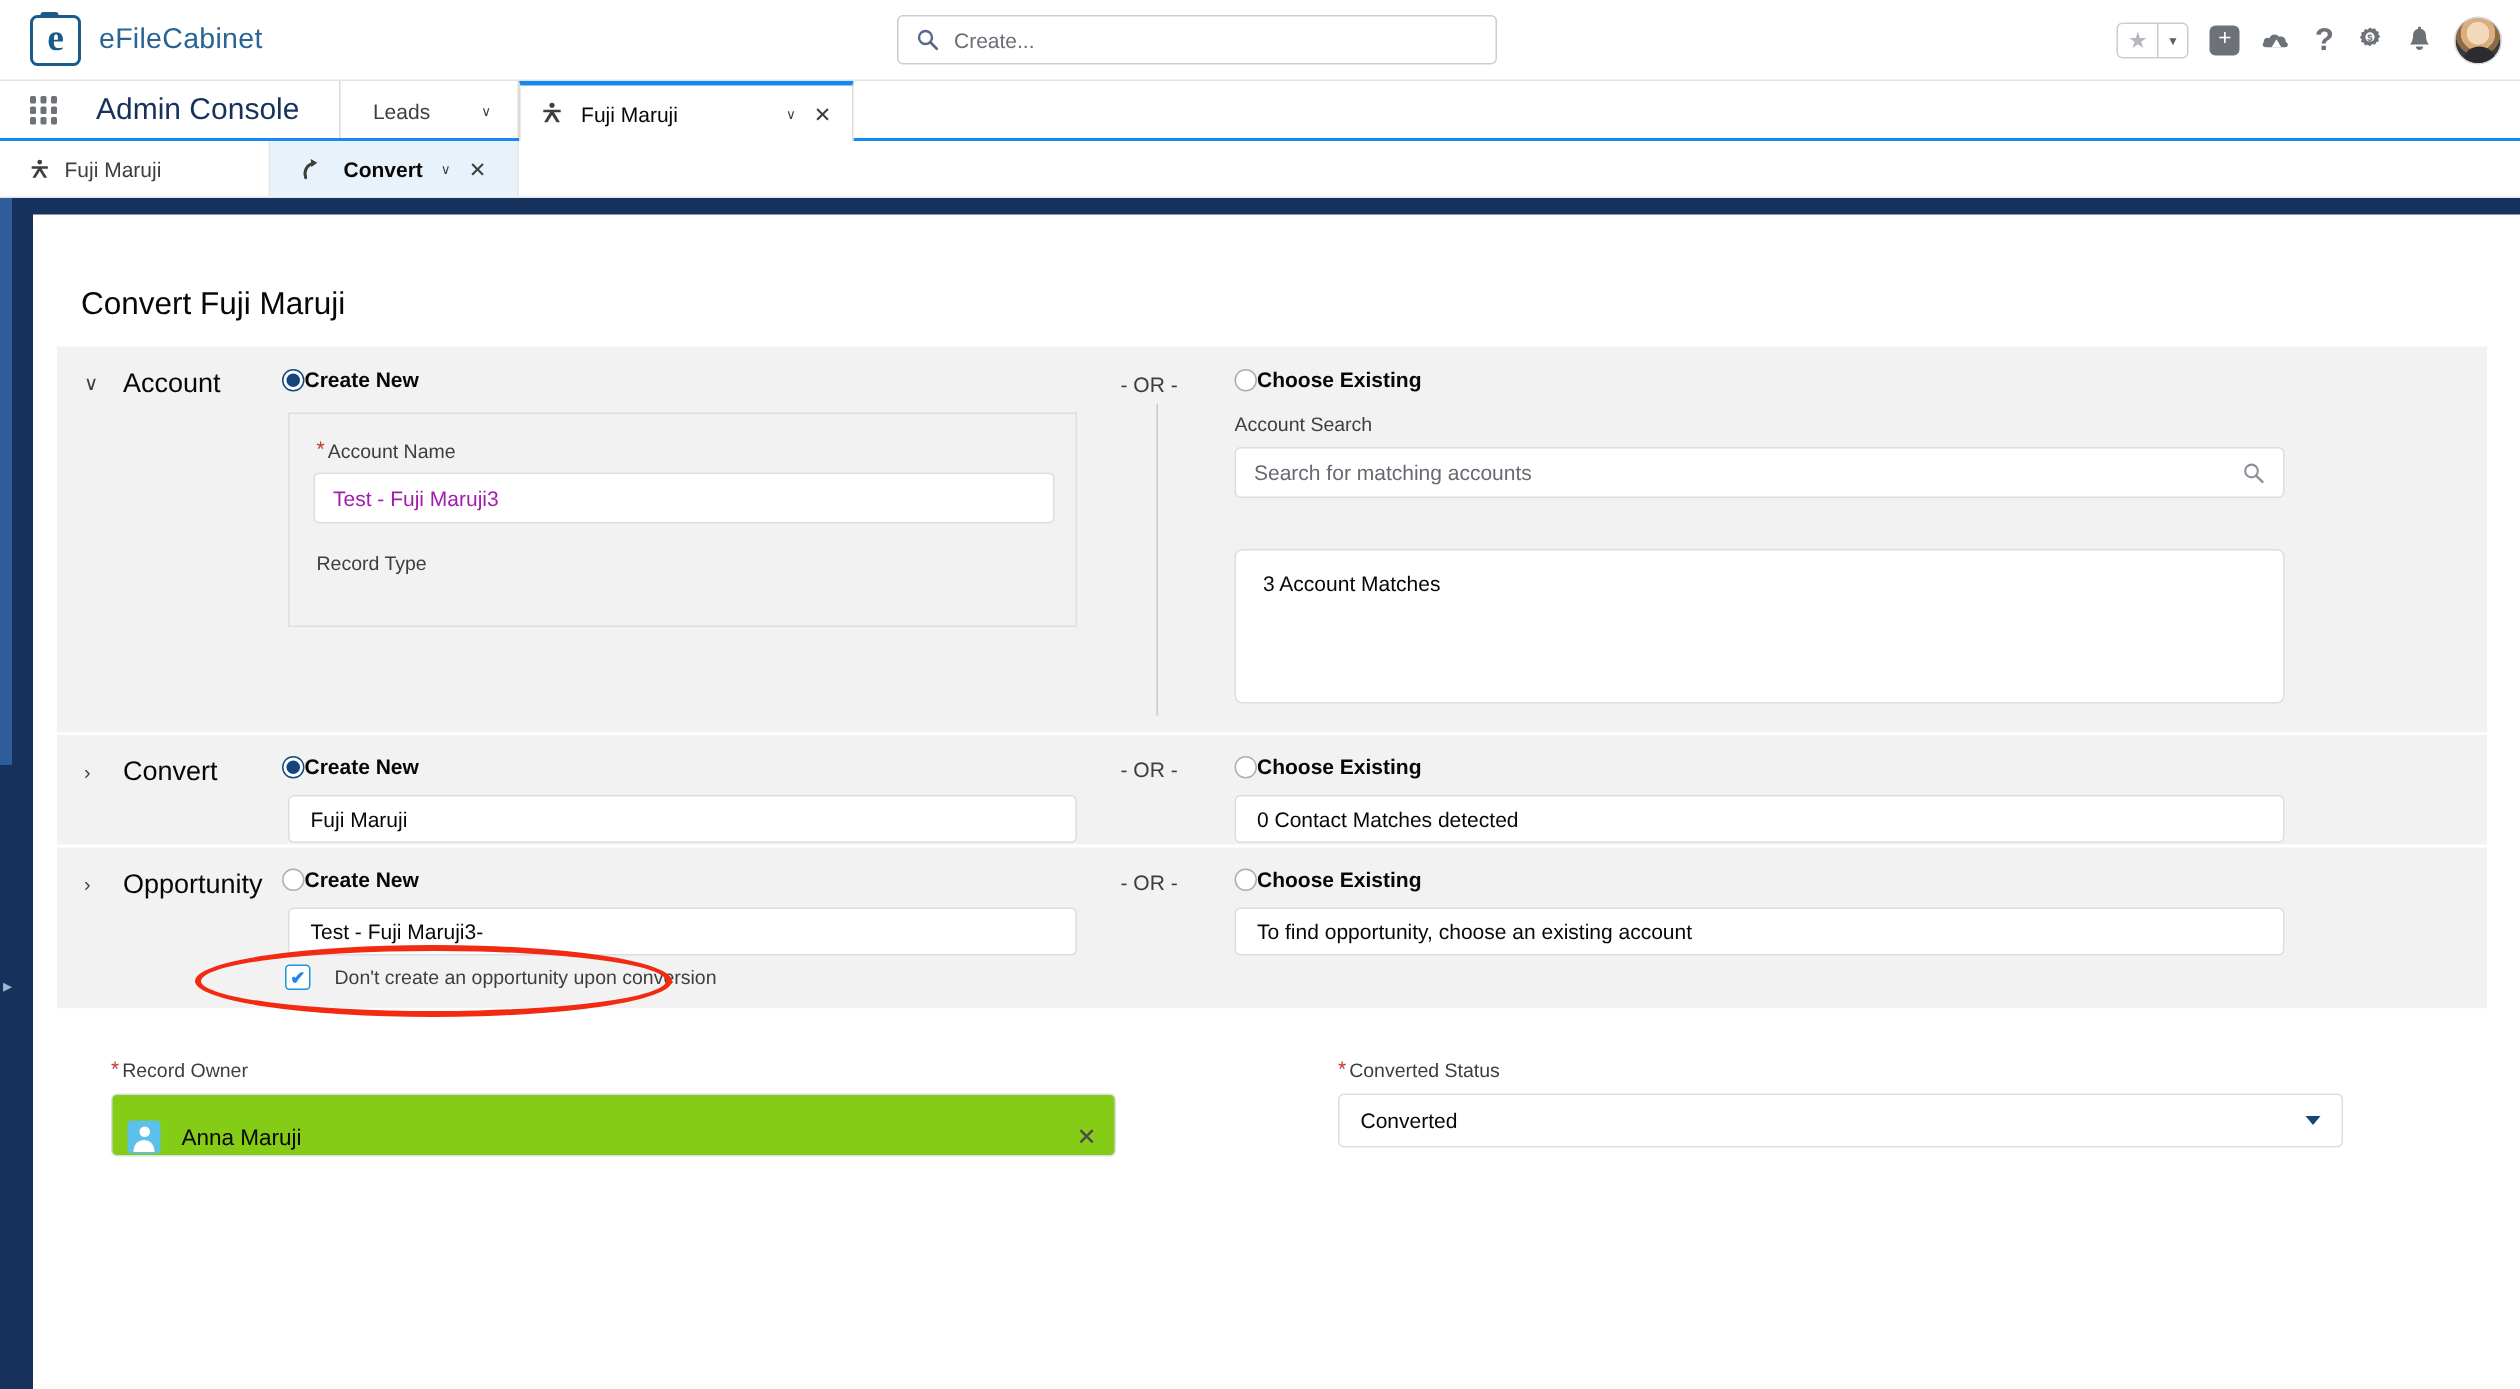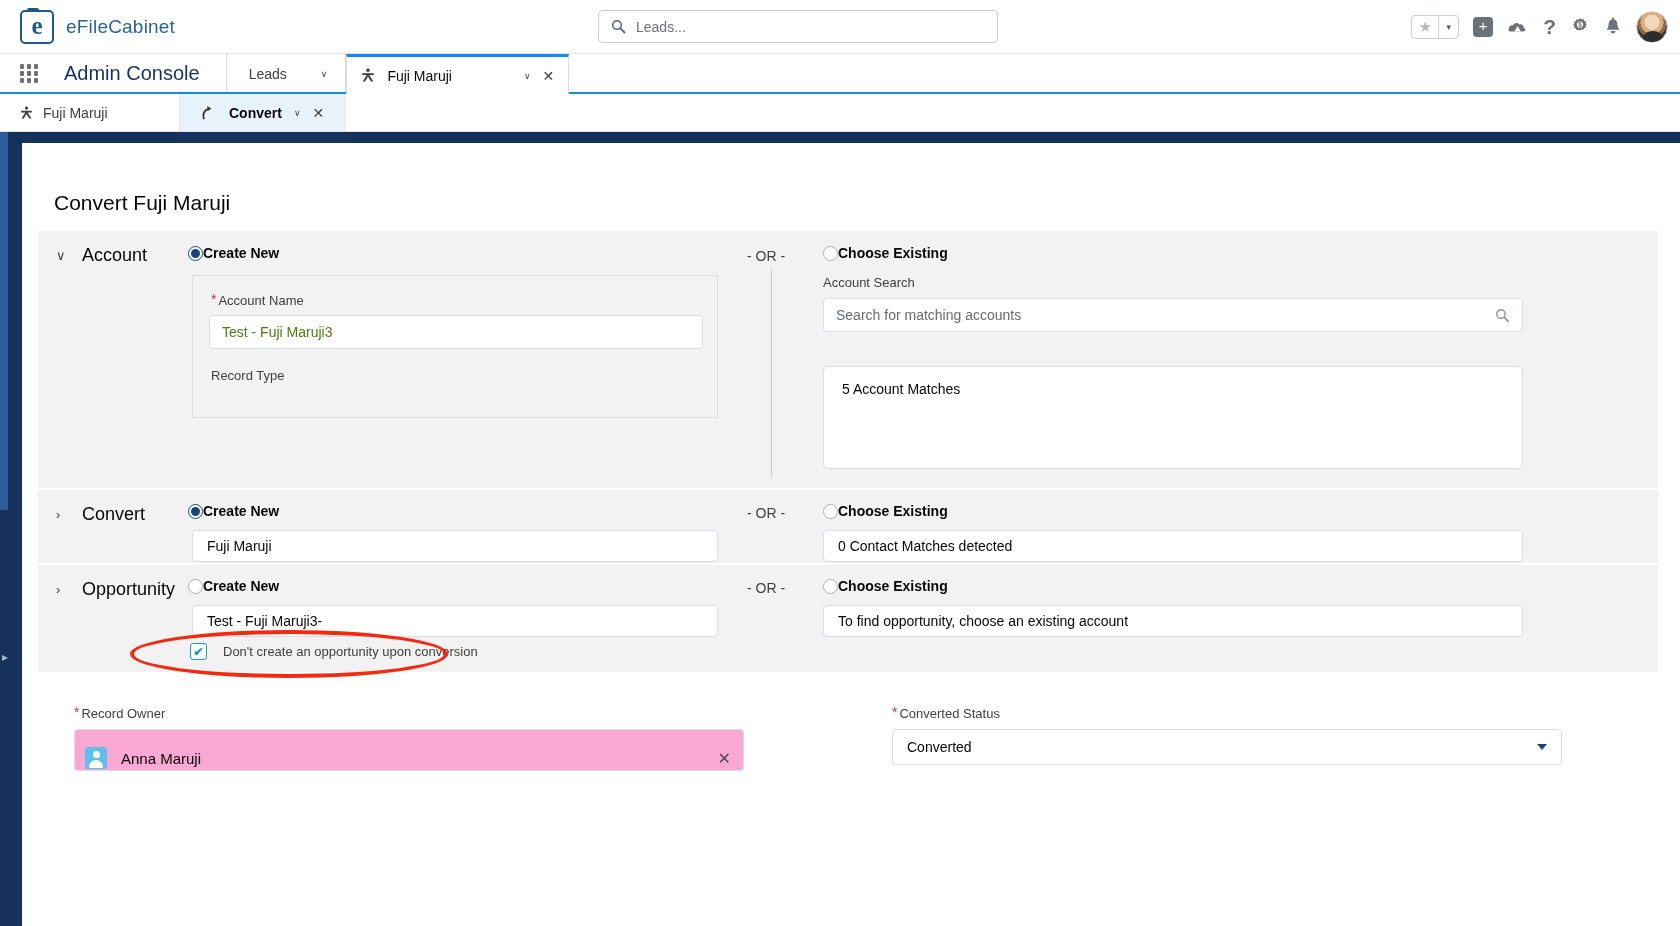--- a/index.html
+++ b/index.html
@@ -224,21 +224,21 @@
   }
 
   .field-label {
     font-size: 13px; color: #3e3e3c; display: flex; align-items: flex-start; gap: 2px;
   }
   .req { color: #c23934; font-size: 14px; line-height: 12px; }
 
   .text-input {
     background: #fff; border: 1px solid #d8dde6; border-radius: 4px;
     height: 34px; display: flex; align-items: center; padding: 0 12px;
-    font-size: 14px; color: #4d7c0f;
+    font-size: 14px; color: #a21caf;
   }
 
   .select-input {
     background: #fff; border: 1px solid #d8dde6; border-radius: 4px;
     height: 34px; display: flex; align-items: center; justify-content: space-between;
     padding: 0 12px; font-size: 14px; color: #080707;
   }
   .select-input .dd-caret {
     width: 0; height: 0;
     border-left: 5px solid transparent; border-right: 5px solid transparent;
@@ -277,21 +277,21 @@
     border: 4px solid #f12a11;
     border-radius: 50%;
     pointer-events: none;
     z-index: 20;
   }
 
   
   .owner-block { position: absolute; left: 52px; top: 563px; width: 670px; }
   .owner-pill-wrap {
     margin-top: 8px;
-    background: #f9a8d4; border: 1px solid #d8dde6; border-radius: 4px;
+    background: #84cc16; border: 1px solid #d8dde6; border-radius: 4px;
     height: 42px; display: flex; align-items: center; justify-content: space-between;
     padding: 16px 12px 0 10px;
   }
   .owner-pill { display: flex; align-items: center; gap: 14px; }
   .owner-avatar {
     width: 22px; height: 22px; border-radius: 3px; background: #5bc0eb;
     position: relative;
   }
   .owner-avatar::before {
     content:""; position:absolute; left:7.5px; top:4px; width:7px; height:7px;
@@ -332,21 +332,21 @@
     </div>
 
     <div class="global-search-wrap">
       <div class="global-search">
         <span>
           <svg width="15" height="15" viewBox="0 0 16 16">
             <circle cx="6.4" cy="6.4" r="4.6" fill="none" stroke="#54698d" stroke-width="1.7"></circle>
             <line x1="10" y1="10" x2="14.4" y2="14.4" stroke="#54698d" stroke-width="1.9" stroke-linecap="round"></line>
           </svg>
         </span>
-        <span class="ph">Leads...</span>
+        <span class="ph">Create...</span>
       </div>
     </div>
 
     <div class="header-actions">
       <div class="fav-group">
         <div class="fav-star">★</div>
         <div class="fav-caret">▼</div>
       </div>
       <div class="icon-btn">
         <div class="plus-btn">+</div>
@@ -476,21 +476,21 @@
           <div class="search-input-box" style="margin-top:8px; width:700px;">
             <span class="ph" style="color:#666b71;">Search for matching accounts</span>
             <span>
               <svg width="15" height="15" viewBox="0 0 16 16">
                 <circle cx="6.4" cy="6.4" r="4.5" fill="none" stroke="#8d9199" stroke-width="1.5"></circle>
                 <line x1="10" y1="10" x2="14.2" y2="14.2" stroke="#8d9199" stroke-width="1.7" stroke-linecap="round"></line>
               </svg>
             </span>
           </div>
           <div class="matches-box" style="margin-top:34px; width:700px; height:103px;">
-            <span>5 Account Matches</span>
+            <span>3 Account Matches</span>
           </div>
         </div>
       </div>
 
       <div class="section" id="sec-contact">
         <div class="sec-head">
           <span class="sec-chev">›</span>
           <span class="sec-title">Convert</span>
         </div>
 

